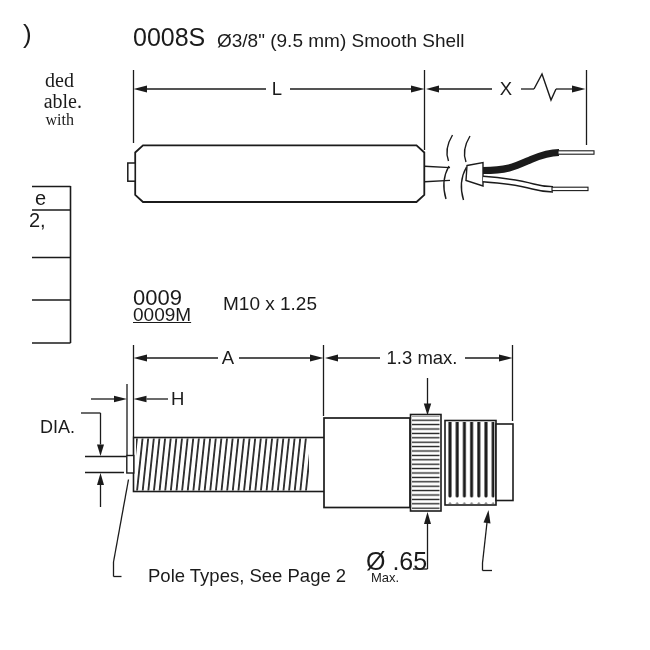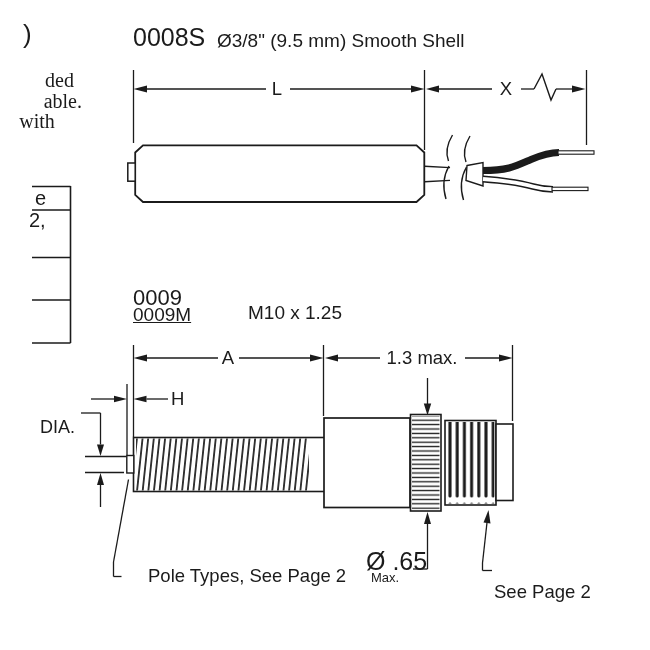--- a/index.html
+++ b/index.html
@@ -153,37 +153,36 @@
         <line x1="128.5" y1="479.5" x2="113.5" y2="562"></line>
         <line x1="113.5" y1="562" x2="113.5" y2="576.5"></line>
         <line x1="113.5" y1="576.5" x2="121.5" y2="576.5"></line>
       </g>
     </g>
   </svg>
 
   <div class="lbl" style="left:23px;top:20px;font-size:26px;">)</div>
   <div class="lbl ra" style="left:0;top:70px;width:74px;font-size:20px;">ded</div>
   <div class="lbl ra" style="left:0;top:90.5px;width:74px;font-size:20px;margin-left:8px;">able.</div>
-  <div class="lbl ra" style="left:0;top:111px;width:74px;font-size:20px;text-align:center;">with</div>
+  <div class="lbl ra" style="left:0;top:111px;width:74px;font-size:16px;">with</div>
   <div class="lbl" style="left:35px;top:188px;font-size:20px;">e</div>
   <div class="lbl" style="left:29px;top:210px;font-size:20px;">2,</div>
 
   <div class="lbl" style="left:133px;top:24px;font-size:25px;">0008S</div>
   <div class="lbl" style="left:217px;top:31px;font-size:19px;">Ø3/8" (9.5 mm) Smooth Shell</div>
   <div class="lbl ctr" style="left:277px;top:79px;font-size:18.5px;">L</div>
   <div class="lbl ctr" style="left:506px;top:79px;font-size:18.5px;">X</div>
 
   <div class="lbl" style="left:133px;top:286px;font-size:22px;">0009</div>
   <div class="lbl" style="left:133px;top:305px;font-size:19px;text-decoration:underline;">0009M</div>
-  <div class="lbl" style="left:223px;top:303px;font-size:19px;margin-left:25px;">M10 x 1.25</div>
+  <div class="lbl" style="left:223px;top:294px;font-size:19px;">M10 x 1.25</div>
 
   <div class="lbl ctr" style="left:228px;top:348px;font-size:18.5px;">A</div>
   <div class="lbl ctr" style="left:422px;top:348px;font-size:18.5px;">1.3 max.</div>
   <div class="lbl" style="left:171px;top:389px;font-size:18.5px;">H</div>
   <div class="lbl" style="left:40px;top:406px;font-size:18px;margin-top:12px;">DIA.</div>
 
   <div class="lbl" style="left:366px;top:548px;font-size:25px;">Ø .65</div>
   <div class="lbl" style="left:371px;top:571px;font-size:13px;">Max.</div>
 
   <div class="lbl" style="left:123px;top:566px;font-size:18.5px;margin-left:25px;">Pole Types, See Page 2</div>
-  <div class="lbl" style="left:494px;top:582px;font-size:18.5px;">See Page 2</div>
 
 </div>
 
 </body></html>

